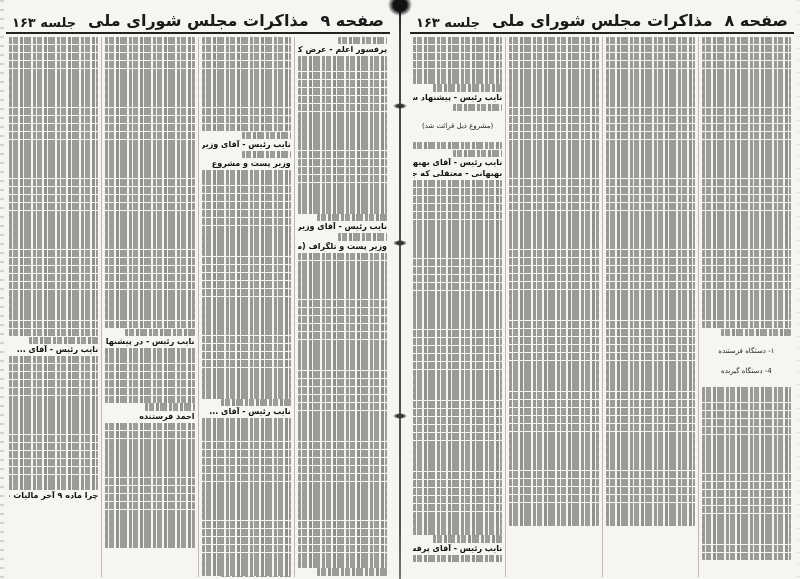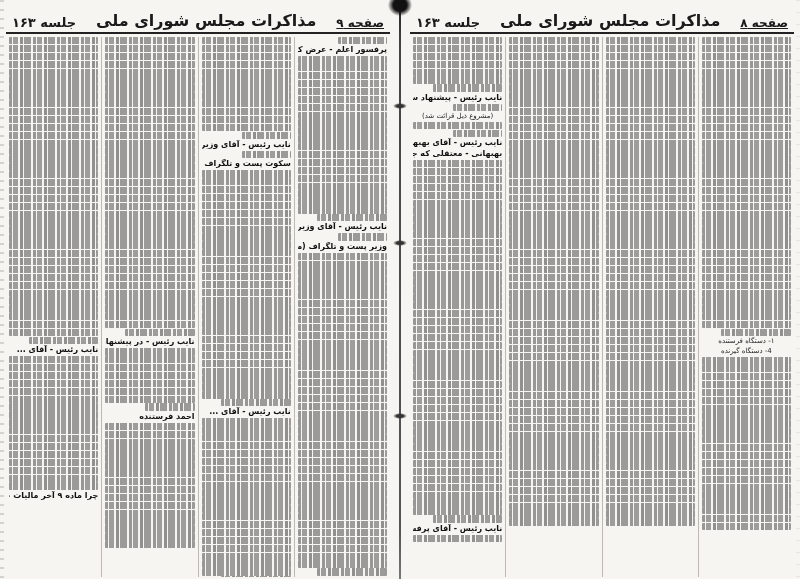--- a/index.html
+++ b/index.html
@@ -29,21 +29,21 @@
   .gutter-mark {
     position: absolute; left: 393px; width: 14px; height: 6px;
     background: radial-gradient(#333 35%, rgba(0,0,0,0) 70%);
   }
   .header {
     position: relative; height: 22px; display: flex; align-items: flex-end;
     justify-content: space-between; direction: rtl;
     font-family: "DejaVu Sans", sans-serif; font-weight: bold;
     padding: 0 6px;
   }
-  .header .page-no { font-size: 12px; text-decoration: underline; }
+  .header .page-no { font-size: 16px; }
   .header .title { font-size: 16px; letter-spacing: 0.5px; }
   .header .session { font-size: 13px; }
   .rule { height: 0; border-top: 2px solid #222; margin: 2px 0 3px 0; }
   .columns {
     display: flex; direction: rtl; gap: 0; height: 540px; overflow: hidden;
   }
   .col {
     flex: 1; padding: 0 3px; box-sizing: border-box;
     border-left: 1px solid #bdbab4;
     overflow: hidden;
@@ -60,21 +60,21 @@
     border-radius: 1px;
   }
   .line.short { width: 55%; margin-left: auto; }
   .line.mid { width: 78%; margin-left: auto; }
   .speaker {
     direction: rtl; font-size: 8px; font-weight: bold; line-height: 10px;
     margin: 1px 0; color: #111; white-space: nowrap; overflow: hidden;
   }
   .note {
     direction: rtl; text-align: center; font-size: 7px; line-height: 9px;
-    margin: 1px 0; color: #222;
+    margin: 11px 0; color: #222;
   }
   .gap { height: 5px; }
   .margin-ticks { position: absolute; top: 0; height: 579px; width: 4px; }
   .margin-ticks.left { left: 0; background: repeating-linear-gradient(#bbb 0 2px, transparent 2px 9px); opacity: 0.6; }
   .margin-ticks.right { right: 0; background: repeating-linear-gradient(#ccc 0 1px, transparent 1px 12px); opacity: 0.4; }
 </style>
 </head>
 <body>
 
 <div class="spread">
@@ -170,21 +170,21 @@
           <div class="line"></div>
           <div class="line"></div>
           <div class="line"></div>
           <div class="line"></div>
           <div class="line"></div>
           <div class="line"></div>
           <div class="line"></div>
           <div class="line short"></div>
         <div class="speaker">نایب رئیس - آقای وزیر پست و تلگراف</div>
         <div class="line short"></div>
-        <div class="speaker">سکوت پست و تلگراف</div>
+        <div class="speaker">وزیر پست و مشروع</div>
         <div class="line"></div>
           <div class="line"></div>
           <div class="line"></div>
           <div class="line"></div>
           <div class="line"></div>
           <div class="line"></div>
           <div class="line"></div>
           <div class="line"></div>
           <div class="line"></div>
           <div class="line"></div>

